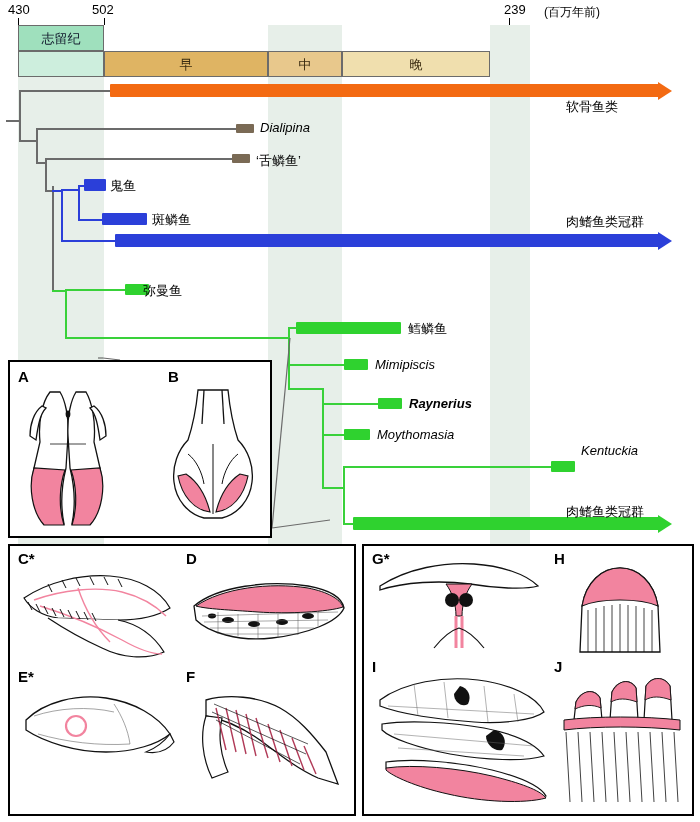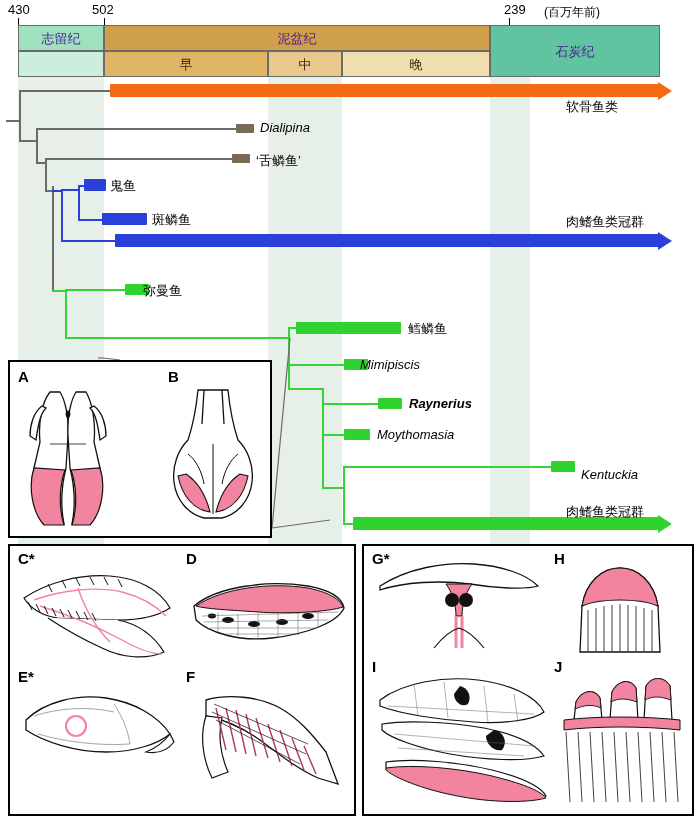--- a/index.html
+++ b/index.html
@@ -9,21 +9,21 @@
   .abs{position:absolute;}
 
   
   .axis-num{font-size:13px;color:#000;}
   .axis-unit{font-size:12px;color:#000;}
   .tick{position:absolute;background:#000;width:1px;}
 
   
   .band{position:absolute;box-sizing:border-box;border:1px solid #6b6b6b;}
   .band-label{position:absolute;width:100%;text-align:center;font-size:13px;color:#3a2b10;}
-  .band-label.white{color:#4c1d95;}
+  .band-label.white{color:#0f172a;}
 
   
   .stripe{position:absolute;background:#e7efe9;}
 
   
   .ln{position:absolute;background:#6b6b6b;}
   .ln-blue{position:absolute;background:#2b3fd9;}
   .ln-green{position:absolute;background:#39d13a;}
 
   
@@ -58,26 +58,20 @@
   <div class="tick" style="left:18px;top:18px;height:7px;"></div>
   <div class="tick" style="left:104px;top:18px;height:7px;"></div>
   <div class="tick" style="left:509px;top:18px;height:7px;"></div>
 
   <div class="stripe abs" style="left:18px;top:25px;width:86px;height:520px;"></div>
   <div class="stripe abs" style="left:268px;top:25px;width:74px;height:520px;"></div>
   <div class="stripe abs" style="left:490px;top:25px;width:40px;height:520px;"></div>
 
   <div class="band" style="left:18px;top:25px;width:86px;height:26px;background:#9fe0bd;">
     <div class="band-label white" style="top:4px;">志留纪</div>
-  </div>
-  <div class="band" style="left:104px;top:25px;width:386px;height:26px;background:#cfa049;">
-    <div class="band-label white" style="top:4px;">泥盆纪</div>
-  </div>
-  <div class="band" style="left:490px;top:25px;width:170px;height:52px;background:#60c4a0;">
-    <div class="band-label white" style="top:17px;">石炭纪</div>
   </div>
 
   <div class="band" style="left:18px;top:51px;width:86px;height:26px;background:#cdeedd;"></div>
   <div class="band" style="left:104px;top:51px;width:164px;height:26px;background:#dfb463;">
     <div class="band-label" style="top:4px;">早</div>
   </div>
   <div class="band" style="left:268px;top:51px;width:74px;height:26px;background:#e8c88c;">
     <div class="band-label" style="top:4px;">中</div>
   </div>
   <div class="band" style="left:342px;top:51px;width:148px;height:26px;background:#f0dfae;">
@@ -148,24 +142,24 @@
   <div class="arrow" style="left:658px;top:515px;border-top:9px solid transparent;border-bottom:9px solid transparent;border-left:14px solid #2fd22f;"></div>
 
   <div class="taxon" style="left:566px;top:98px;">软骨鱼类</div>
   <div class="taxon ital" style="left:260px;top:120px;">Dialipina</div>
   <div class="taxon" style="left:256px;top:152px;">‘舌鳞鱼’</div>
   <div class="taxon" style="left:110px;top:177px;">鬼鱼</div>
   <div class="taxon" style="left:152px;top:211px;">斑鳞鱼</div>
   <div class="taxon" style="left:566px;top:213px;text-align:right;">肉鳍鱼类冠群</div>
   <div class="taxon" style="left:143px;top:282px;">弥曼鱼</div>
   <div class="taxon" style="left:408px;top:320px;">鳕鳞鱼</div>
-  <div class="taxon ital" style="left:360px;top:357px;">Mimipiscis</div>
+  <div class="taxon ital" style="left:375px;top:357px;">Mimipiscis</div>
   <div class="taxon ital" style="left:409px;top:396px;font-weight:bold;">Raynerius</div>
   <div class="taxon ital" style="left:377px;top:427px;">Moythomasia</div>
-  <div class="taxon ital" style="left:581px;top:467px;font-style:italic;">Kentuckia</div>
+  <div class="taxon ital" style="left:581px;top:443px;font-style:italic;">Kentuckia</div>
   <div class="taxon" style="left:566px;top:503px;">肉鳍鱼类冠群</div>
 
   <svg class="abs" style="left:0;top:330px;width:340px;height:215px;">
     <line x1="120" y1="30" x2="103" y2="28" stroke="#6b6b6b" stroke-width="1.2"></line>
     <line x1="103" y1="28" x2="98" y2="28" stroke="#6b6b6b" stroke-width="1.2"></line>
     <line x1="290" y1="8" x2="272" y2="198" stroke="#6b6b6b" stroke-width="1.2"></line>
     <line x1="272" y1="198" x2="330" y2="190" stroke="#6b6b6b" stroke-width="1.2"></line>
   </svg>
 
   <div class="panel" style="left:8px;top:360px;width:264px;height:178px;">

